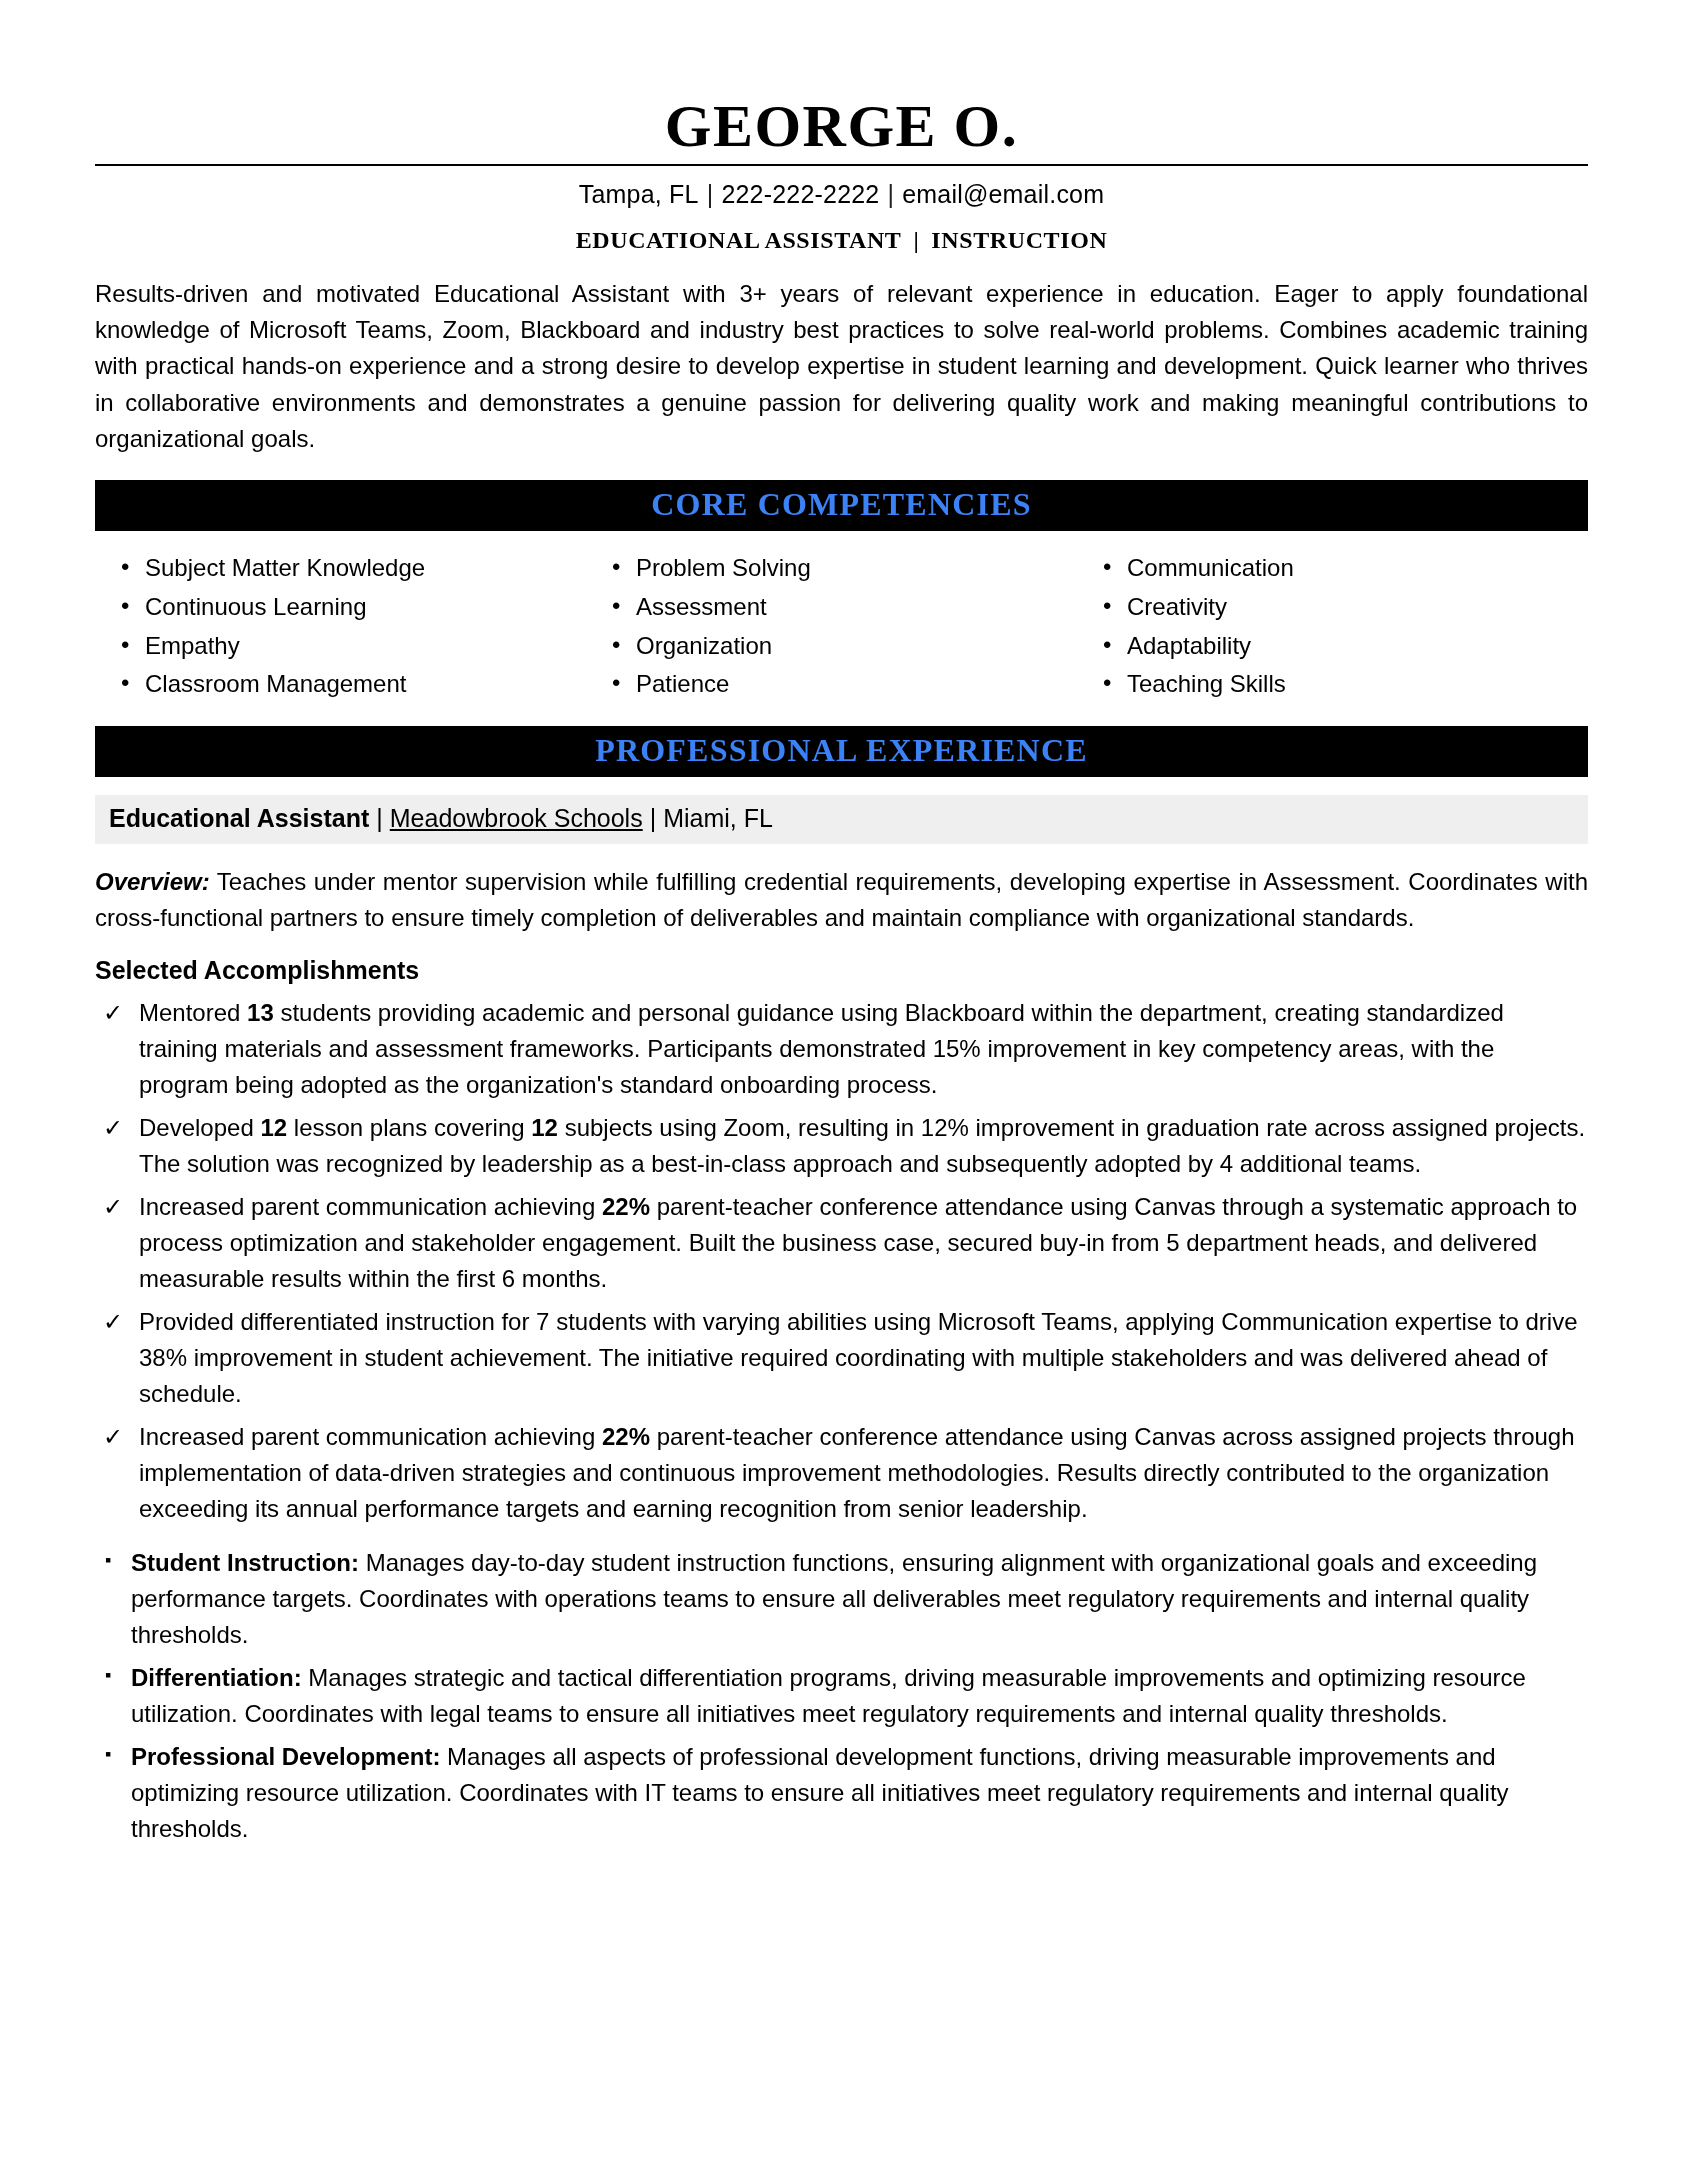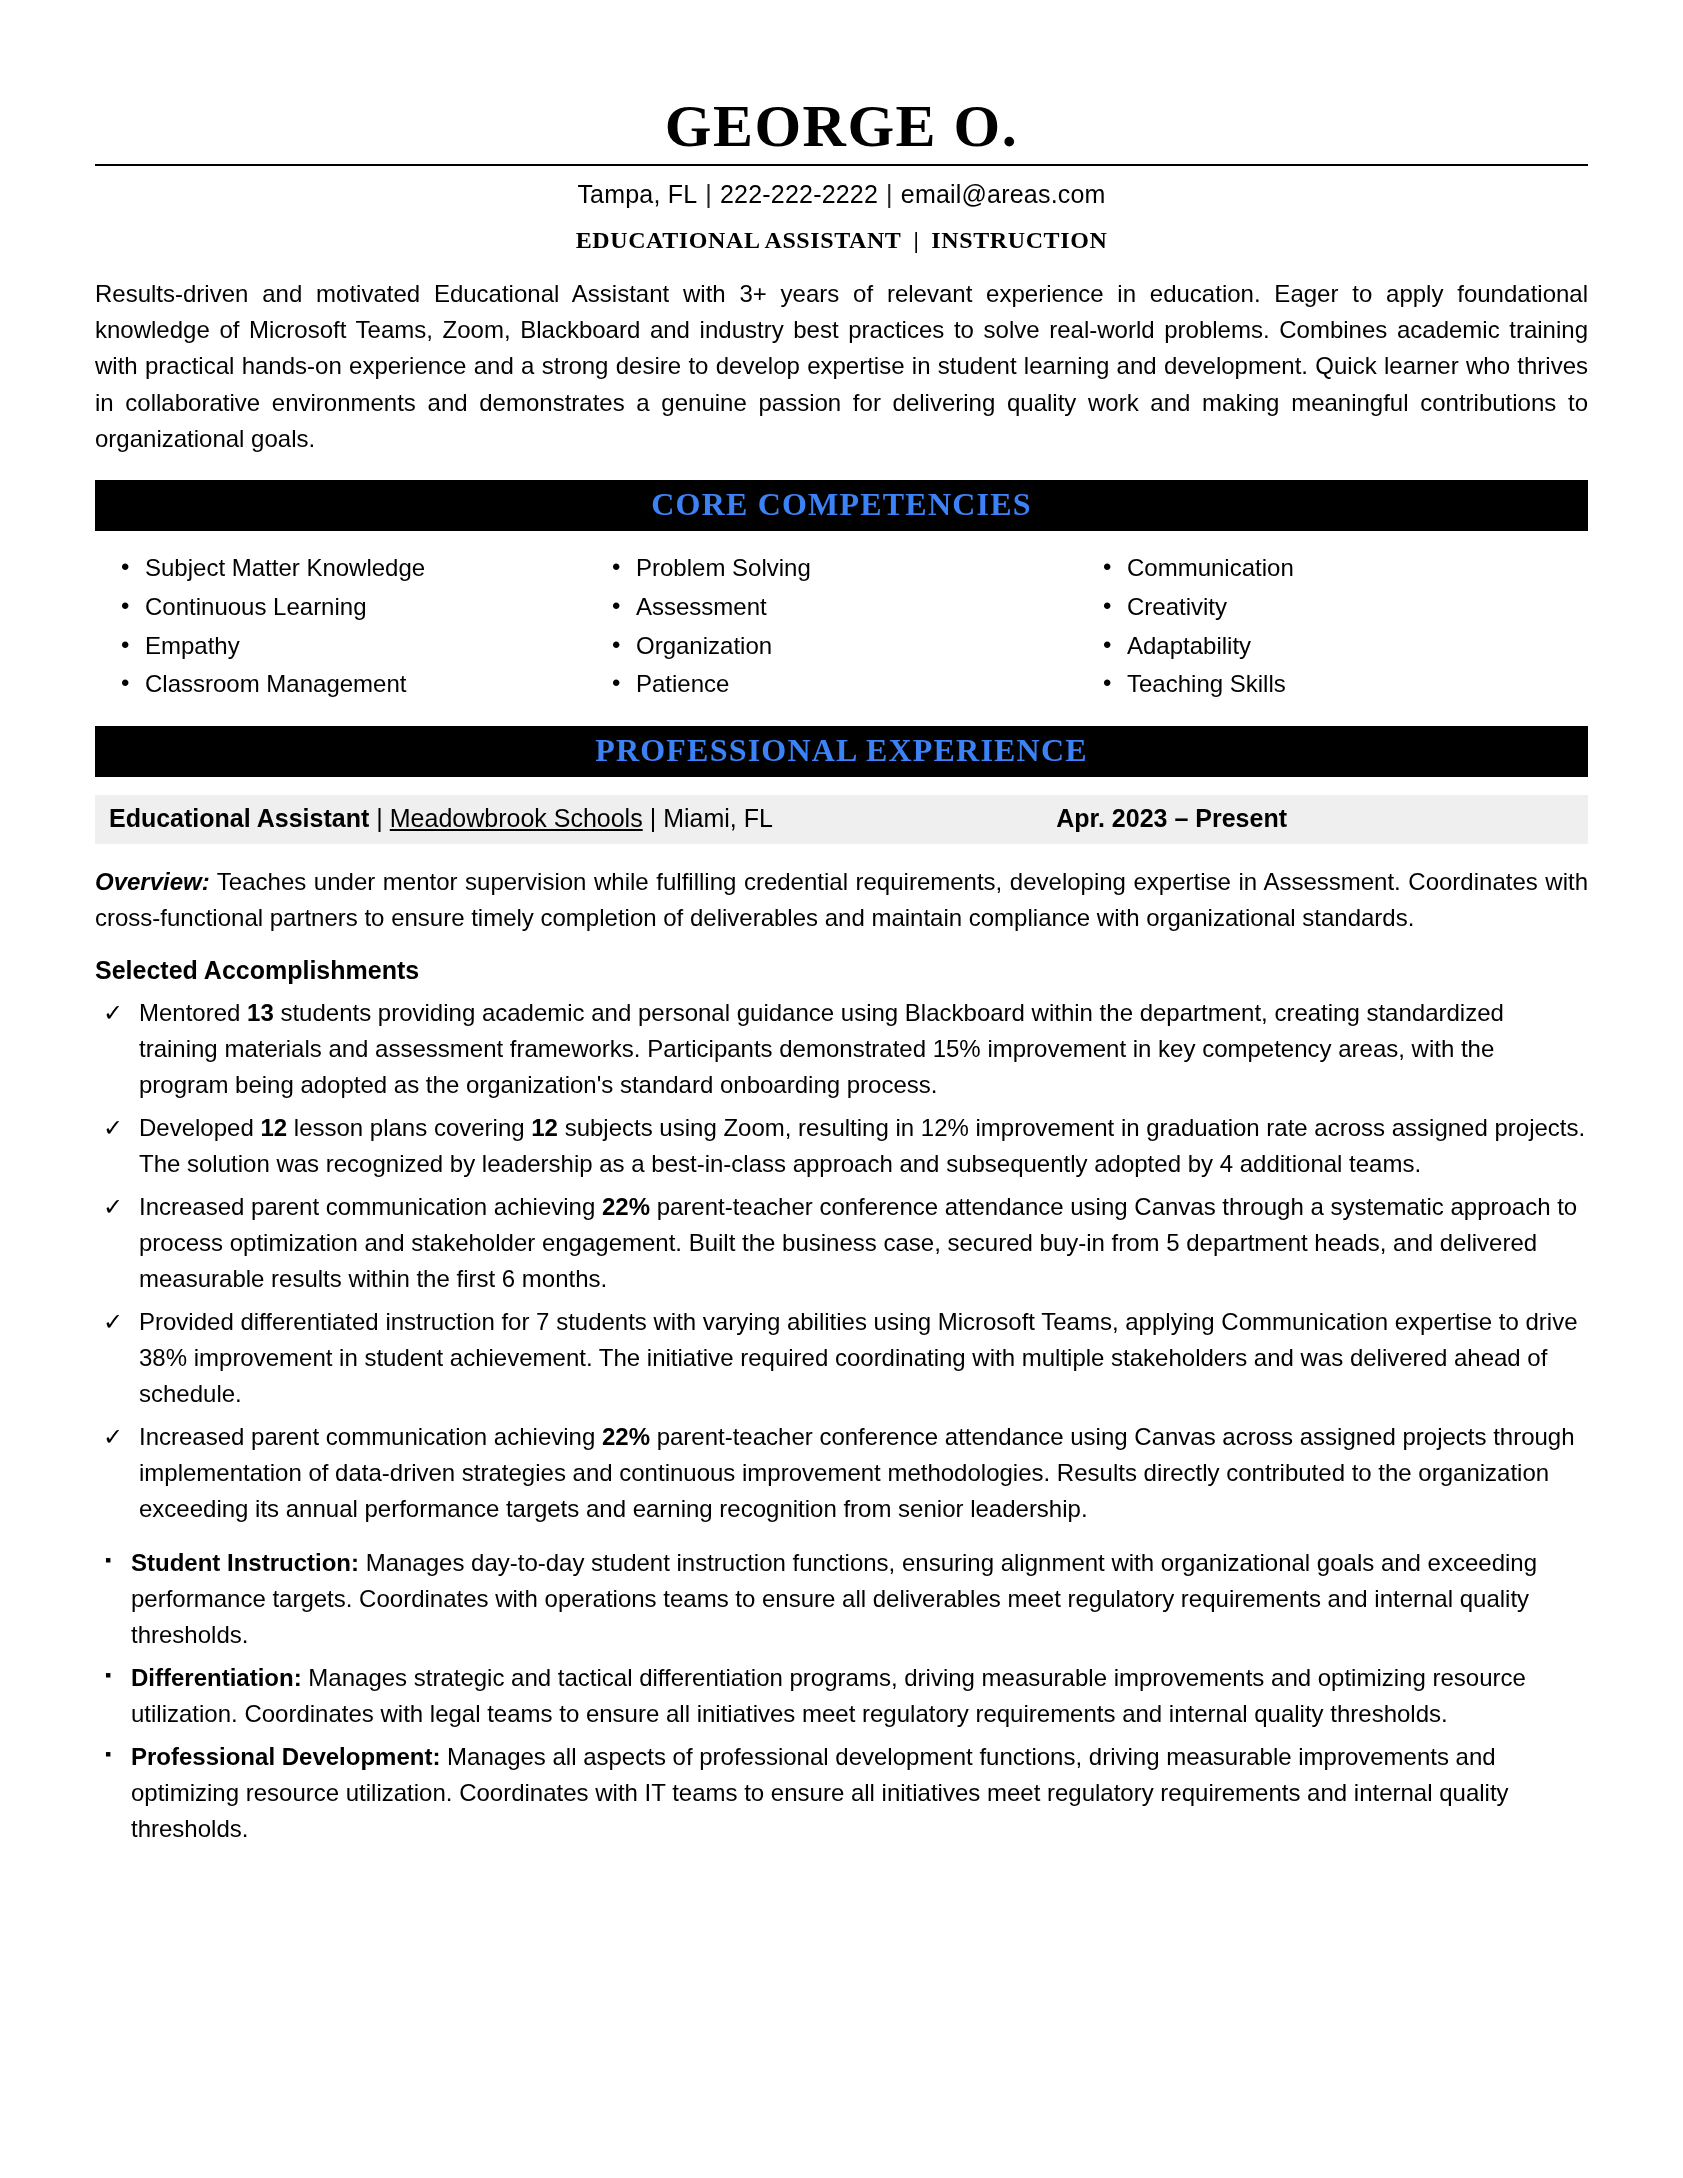--- a/index.html
+++ b/index.html
@@ -188,21 +188,21 @@
 </style>
 </head>
 <body>
 
 <div class="page">
 
   <div class="name">GEORGE O.</div>
   <hr class="name-rule">
 
   <div class="contact">
-    <span>Tampa, FL</span><span class="sep">|</span><span>222-222-2222</span><span class="sep">|</span><span>email@areas.com</span>
+    <span>Tampa, FL</span><span class="sep">|</span><span>222-222-2222</span><span class="sep">|</span><span>email@email.com</span>
   </div>
 
   <div class="target-title">
     <span>EDUCATIONAL ASSISTANT</span><span class="bar">|</span><span>INSTRUCTION</span>
   </div>
 
   <div class="summary">Results-driven and motivated Educational Assistant with 3+ years of relevant experience in education. Eager to apply foundational knowledge of Microsoft Teams, Zoom, Blackboard and industry best practices to solve real-world problems. Combines academic training with practical hands-on experience and a strong desire to develop expertise in student learning and development. Quick learner who thrives in collaborative environments and demonstrates a genuine passion for delivering quality work and making meaningful contributions to organizational goals.</div>
 
   <div class="section-bar">CORE COMPETENCIES</div>
   <div class="comp-grid" id="comp-grid">
@@ -223,21 +223,20 @@
   <div class="section-bar">PROFESSIONAL EXPERIENCE</div>
 
   <div class="job-bar">
     <div class="job-left">
       <span class="job-title">Educational Assistant</span>
       <span class="job-pipe">|</span>
       <span class="job-company">Meadowbrook Schools</span>
       <span class="job-pipe">|</span>
       <span>Miami, FL</span>
     </div>
-    <div class="job-date">Apr. 2023 – Present</div>
   </div>
 
   <div class="overview">
     <span class="lbl">Overview:</span><span> Teaches under mentor supervision while fulfilling credential requirements, developing expertise in Assessment. Coordinates with cross-functional partners to ensure timely completion of deliverables and maintain compliance with organizational standards.</span>
   </div>
 
   <div class="sub-head">Selected Accomplishments</div>
   <ul class="acc-list" id="acc-list">
       <li class="acc-item"><span class="mark">✓</span><span><span>Mentored </span><b>13</b><span> students providing academic and personal guidance using Blackboard within the department, creating standardized training materials and assessment frameworks. Participants demonstrated 15% improvement in key competency areas, with the program being adopted as the organization's standard onboarding process.</span></span></li>
       <li class="acc-item"><span class="mark">✓</span><span><span>Developed </span><b>12</b><span> lesson plans covering </span><b>12</b><span> subjects using Zoom, resulting in 12% improvement in graduation rate across assigned projects. The solution was recognized by leadership as a best-in-class approach and subsequently adopted by 4 additional teams.</span></span></li>

